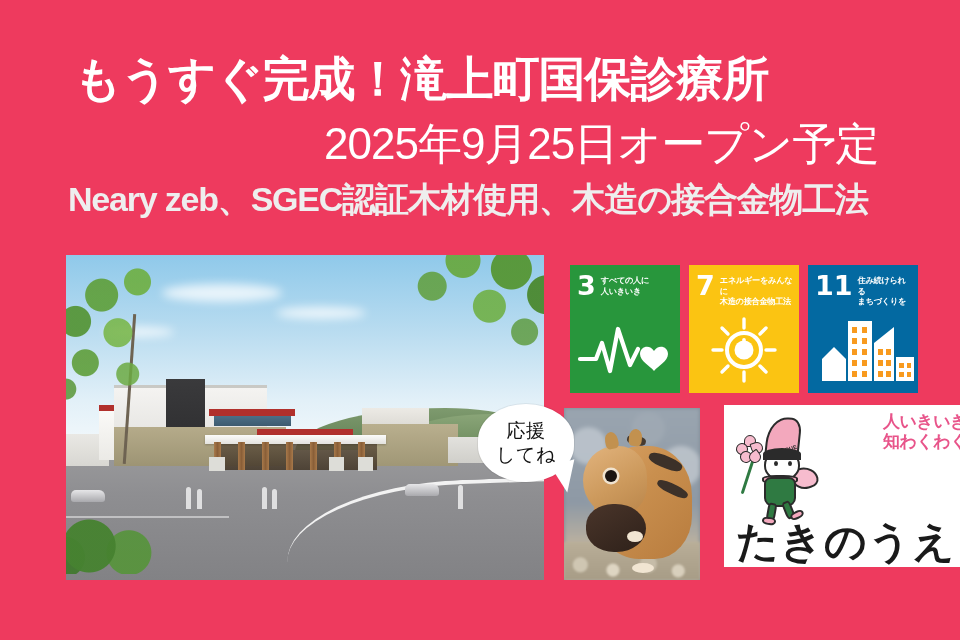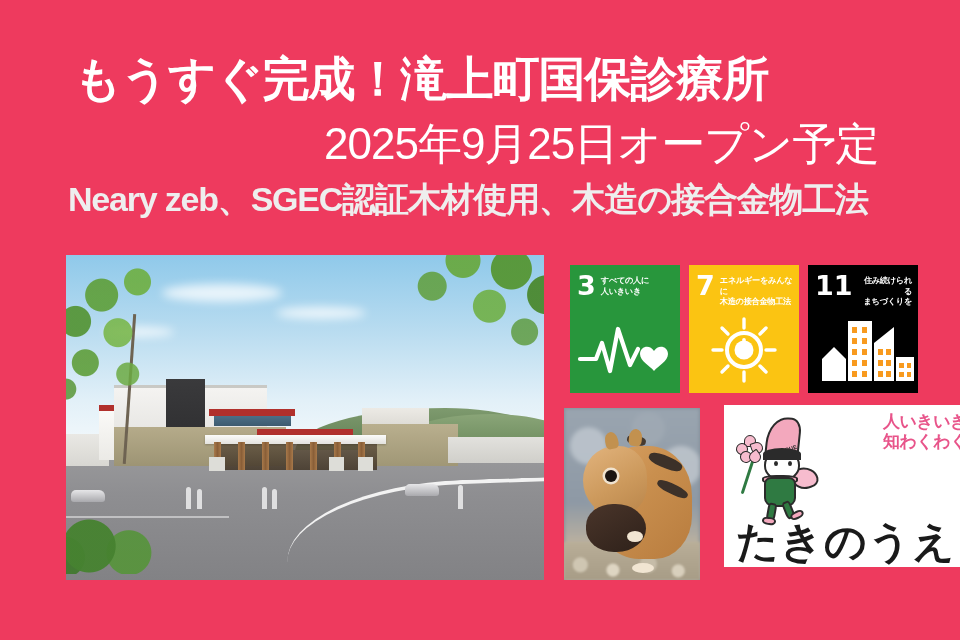--- a/index.html
+++ b/index.html
@@ -202,21 +202,21 @@
     color:#fff; font-weight:700; line-height:.86; font-size:27px;
     font-family:"DejaVu Sans",sans-serif;
   }
   .sdg-cap {
     color:#fff; font-size:8.2px; line-height:1.28; font-weight:700;
     letter-spacing:-.3px; padding-top:2px;
   }
   .sdg-art { position:absolute; left:0; bottom:6px; width:100%; height:74px; }
   .sdg-3  { background:#28963c; }
   .sdg-7  { background:#fbc412; }
-  .sdg-11 { background:#000000;text-align:right; }
+  .sdg-11 { background:#0369a1; }
 
   
   .chip-photo {
     position:absolute; left:532px; top:408px; width:136px; height:172px;
     overflow:hidden; background:#7d8893;
   }
   .chip-bg {
     position:absolute; inset:0;
     background:
       radial-gradient(circle at 18% 22%,rgba(190,198,206,.85) 0 18px,transparent 19px),
@@ -392,20 +392,27 @@
     <div class="person" style="left:82%;height:24px;"></div>
     <div class="car" style="left:1%;bottom:24%;"></div>
     <div class="car" style="left:71%;bottom:26%;"></div>
 
     <div class="trunk"></div>
     <div class="tree"></div>
     <div class="tree-r"></div>
     <div class="bush"></div>
   </div>
 
+  <div class="bubble">
+    <div class="bubble-tail"></div>
+    <div class="bubble-text">
+      <span>応援</span><br>
+      <span>してね</span>
+    </div>
+  </div>
 
   <div class="sdg-row">
 
     <div class="sdg sdg-3">
       <div class="sdg-head">
         <div class="sdg-num">3</div>
         <div class="sdg-cap">
           <span>すべての人に</span><br>
           <span>人いきいき</span>
         </div>

